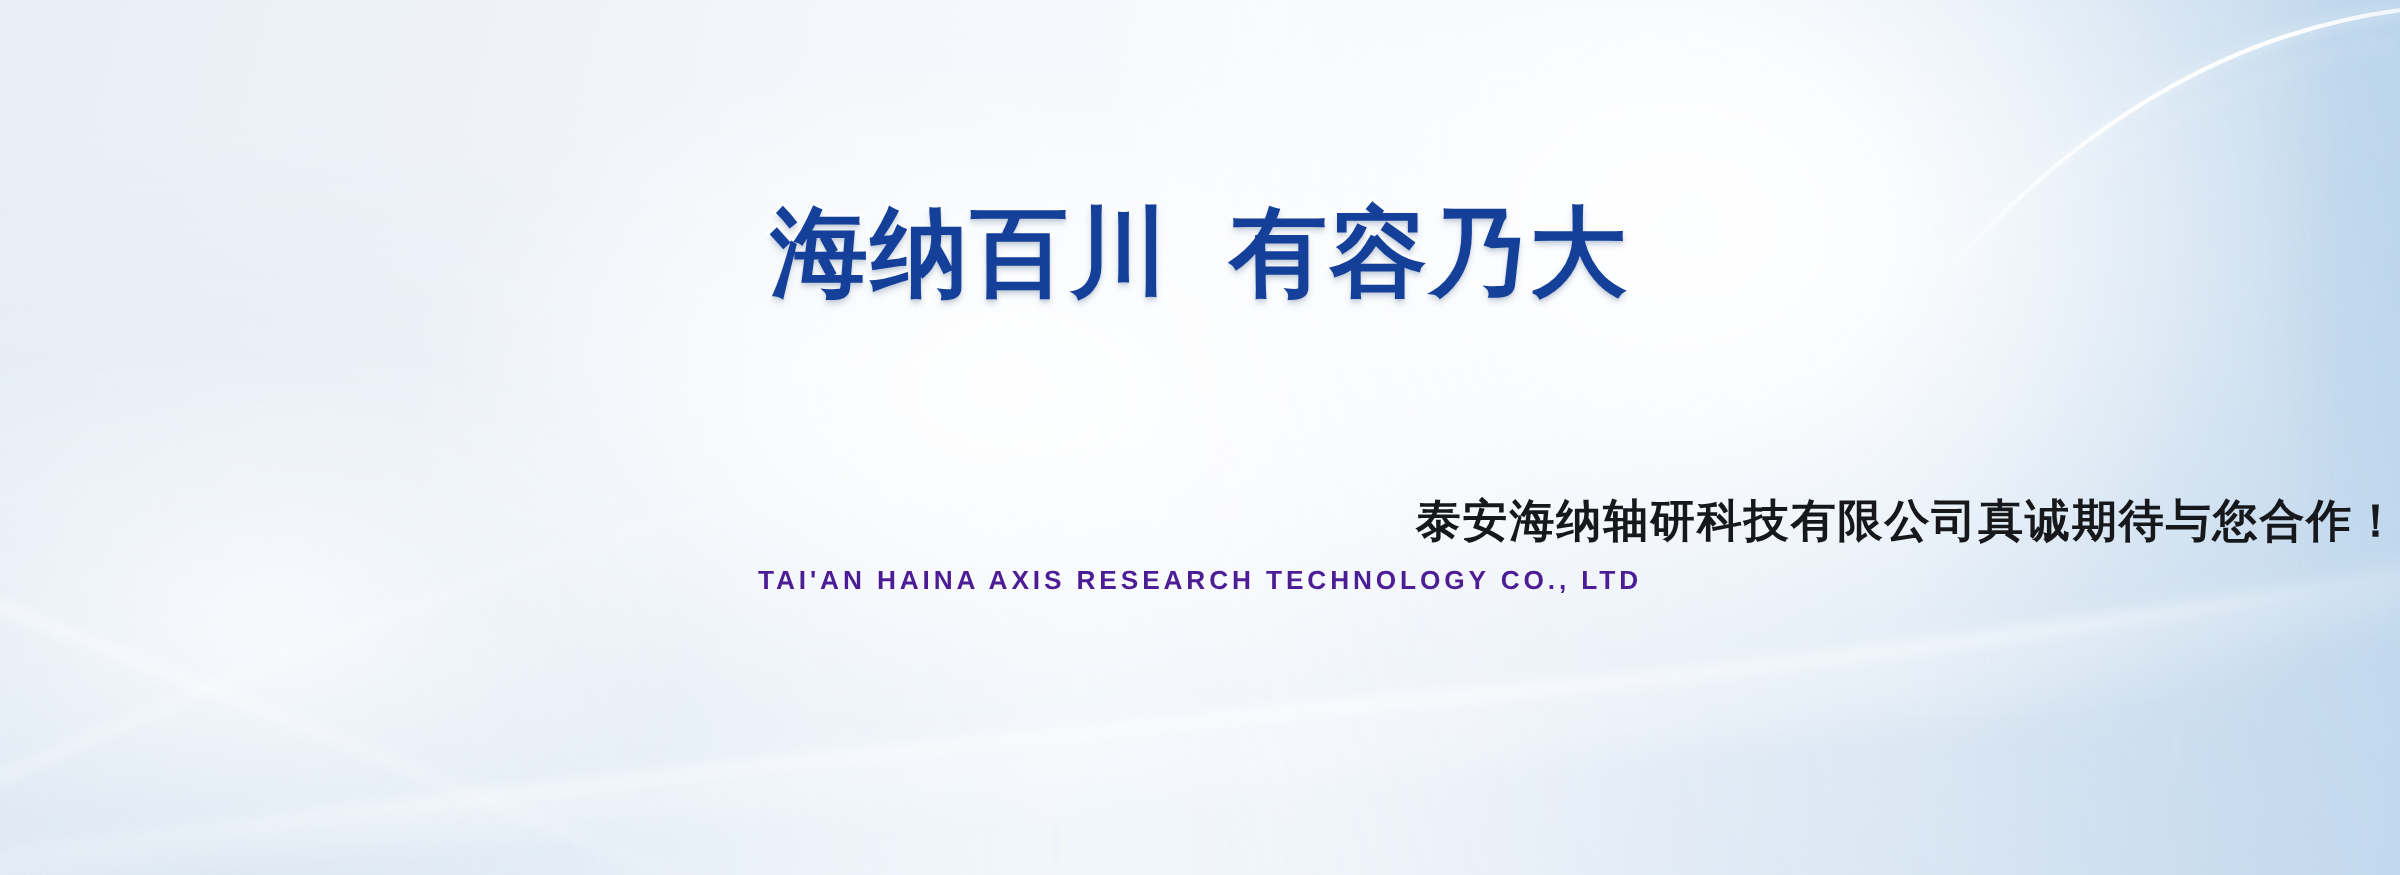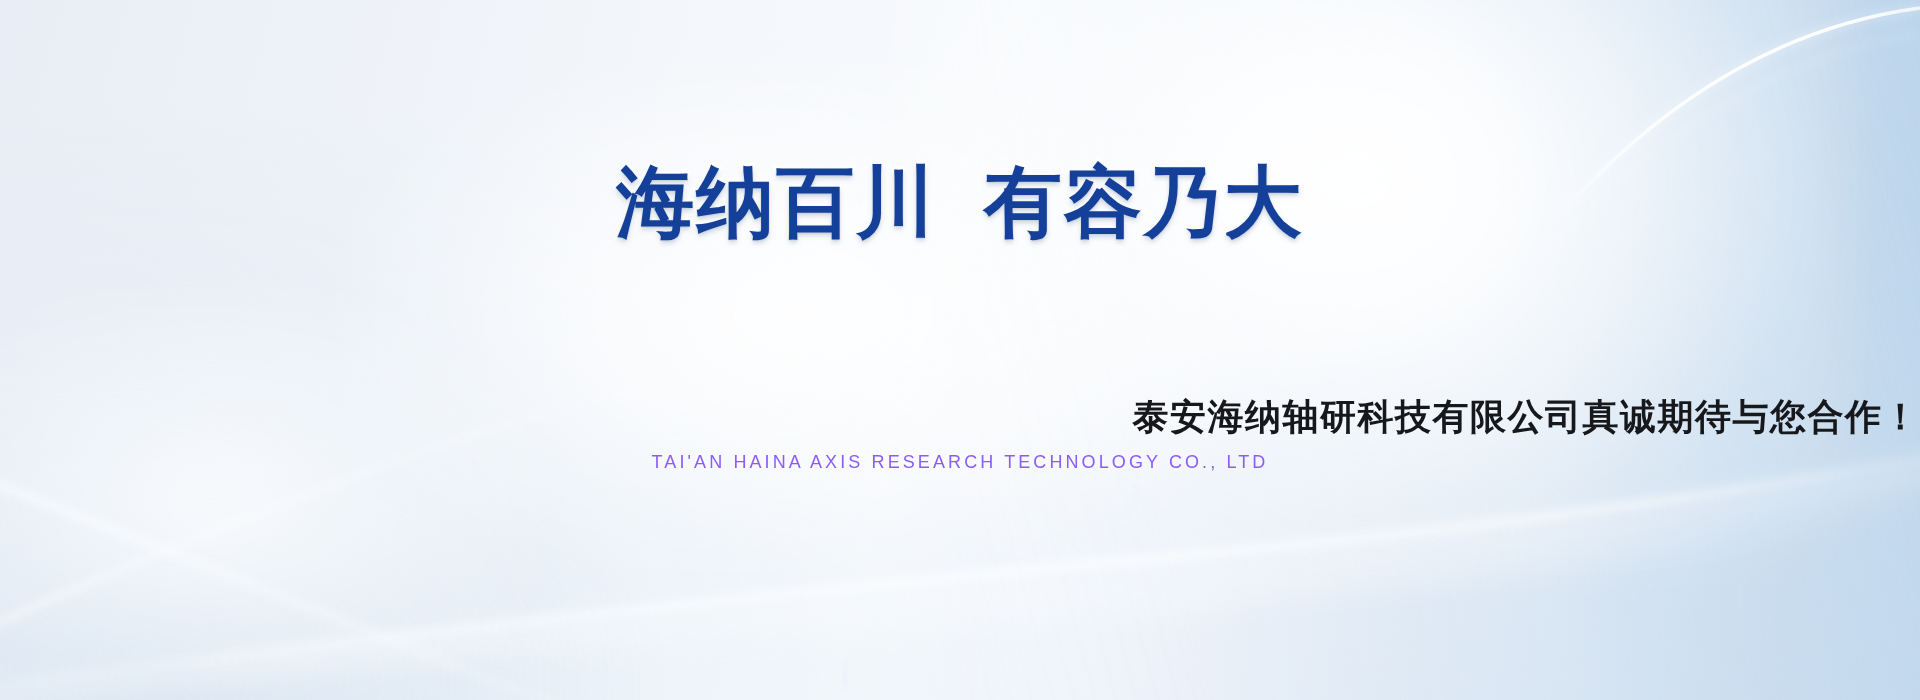--- a/index.html
+++ b/index.html
@@ -161,25 +161,25 @@
     color: #16181c;
   }
 
   .subtitle-en {
     margin: 0;
     position: absolute;
     top: 452px;
     left: 0;
     right: 0;
     text-align: center;
-    font-size: 18px;
+    font-size: 21px;
     line-height: 1.2;
-    font-weight: 400;
+    font-weight: 700;
     letter-spacing: 3.1px;
-    color: #8b5cf6;
+    color: #4c1d95;
     white-space: pre;
   }
 </style>
 </head>
 <body>
 
 <div class="banner">
 
   <div class="bg-base"></div>
   <div class="bg-right-tint"></div>

